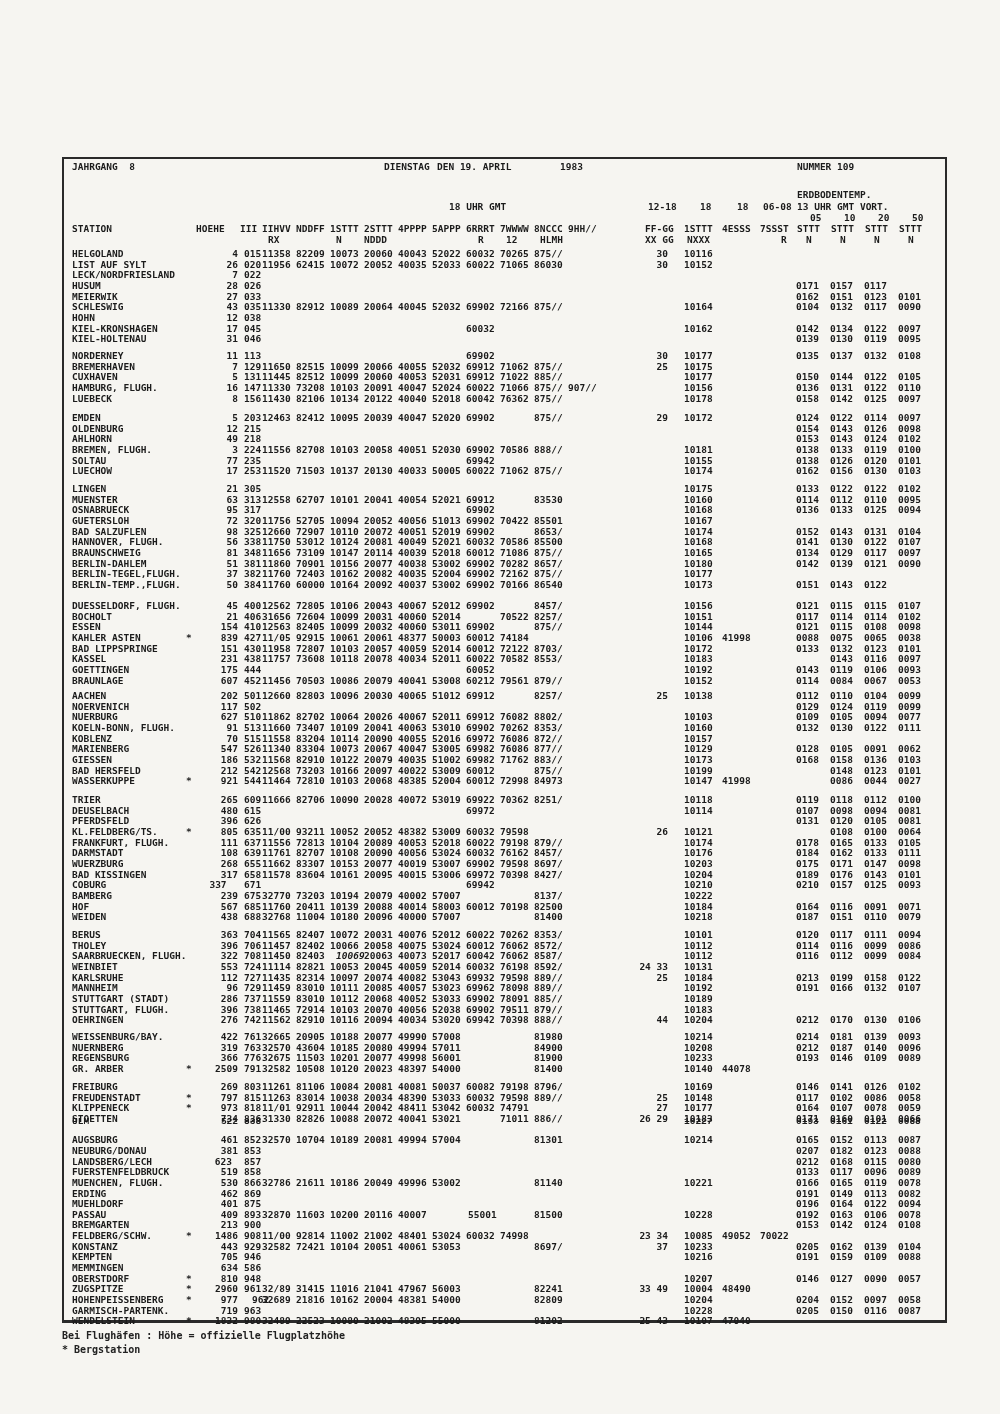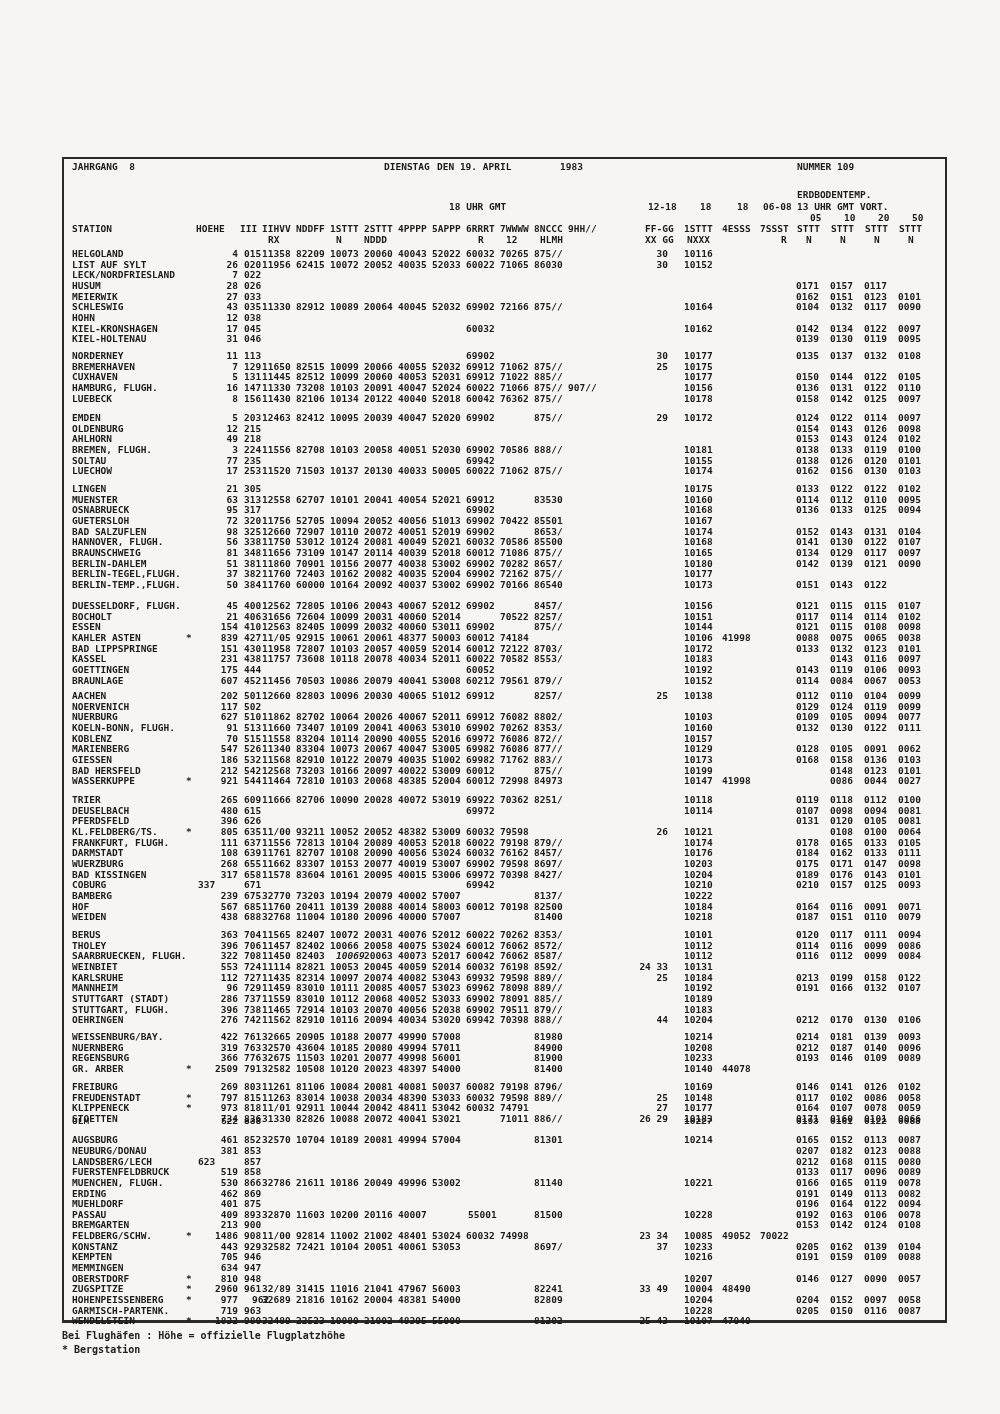--- a/index.html
+++ b/index.html
@@ -939,21 +939,21 @@
       <span class="s" style="left: 500px;">70398</span>
       <span class="s" style="left: 534px;">8427/</span>
       <span class="s" style="left: 684px;">10204</span>
       <span class="s" style="left: 796px;">0189</span>
       <span class="s" style="left: 830px;">0176</span>
       <span class="s" style="left: 864px;">0143</span>
       <span class="s" style="left: 898px;">0101</span>
     </div>
     <div class="row" style="top: 880.2px;">
       <span class="s" style="left: 72px;">COBURG</span>
-      <span class="s" style="left: 198px; width: 40px; text-align: left;">337</span>
+      <span class="s" style="left: 198px; width: 40px; text-align: center;">337</span>
       <span class="s" style="left: 244px;">671</span>
       <span class="s" style="left: 466px;">69942</span>
       <span class="s" style="left: 684px;">10210</span>
       <span class="s" style="left: 796px;">0210</span>
       <span class="s" style="left: 830px;">0157</span>
       <span class="s" style="left: 864px;">0125</span>
       <span class="s" style="left: 898px;">0093</span>
     </div>
     <div class="row" style="top: 890.85px;">
       <span class="s" style="left: 72px;">BAMBERG</span>
@@ -1342,21 +1342,21 @@
       <span class="s" style="left: 72px;">NEUBURG/DONAU</span>
       <span class="s" style="left: 198px; width: 40px; text-align: right;">381</span>
       <span class="s" style="left: 244px;">853</span>
       <span class="s" style="left: 796px;">0207</span>
       <span class="s" style="left: 830px;">0182</span>
       <span class="s" style="left: 864px;">0123</span>
       <span class="s" style="left: 898px;">0088</span>
     </div>
     <div class="row" style="top: 1156.55px;">
       <span class="s" style="left: 72px;">LANDSBERG/LECH</span>
-      <span class="s" style="left: 198px; width: 40px; ">623</span>
+      <span class="s" style="left: 192px; width: 40px; text-align: right;">623</span>
       <span class="s" style="left: 244px;">857</span>
       <span class="s" style="left: 796px;">0212</span>
       <span class="s" style="left: 830px;">0168</span>
       <span class="s" style="left: 864px;">0115</span>
       <span class="s" style="left: 898px;">0080</span>
     </div>
     <div class="row" style="top: 1167.2px;">
       <span class="s" style="left: 72px;">FUERSTENFELDBRUCK</span>
       <span class="s" style="left: 198px; width: 40px; text-align: right;">519</span>
       <span class="s" style="left: 244px;">858</span>
@@ -1468,21 +1468,21 @@
       <span class="s" style="left: 244px;">946</span>
       <span class="s" style="left: 684px;">10216</span>
       <span class="s" style="left: 796px;">0191</span>
       <span class="s" style="left: 830px;">0159</span>
       <span class="s" style="left: 864px;">0109</span>
       <span class="s" style="left: 898px;">0088</span>
     </div>
     <div class="row" style="top: 1263.05px;">
       <span class="s" style="left: 72px;">MEMMINGEN</span>
       <span class="s" style="left: 198px; width: 40px; text-align: right;">634</span>
-      <span class="s" style="left: 244px;">947</span>
+      <span class="s" style="left: 244px;">586</span>
     </div>
     <div class="row" style="top: 1273.7px;">
       <span class="s" style="left: 72px;">OBERSTDORF</span>
       <span class="s" style="left: 186px;">*</span>
       <span class="s" style="left: 198px; width: 40px; text-align: right;">810</span>
       <span class="s" style="left: 244px;">948</span>
       <span class="s" style="left: 684px;">10207</span>
       <span class="s" style="left: 796px;">0146</span>
       <span class="s" style="left: 830px;">0127</span>
       <span class="s" style="left: 864px;">0090</span>

